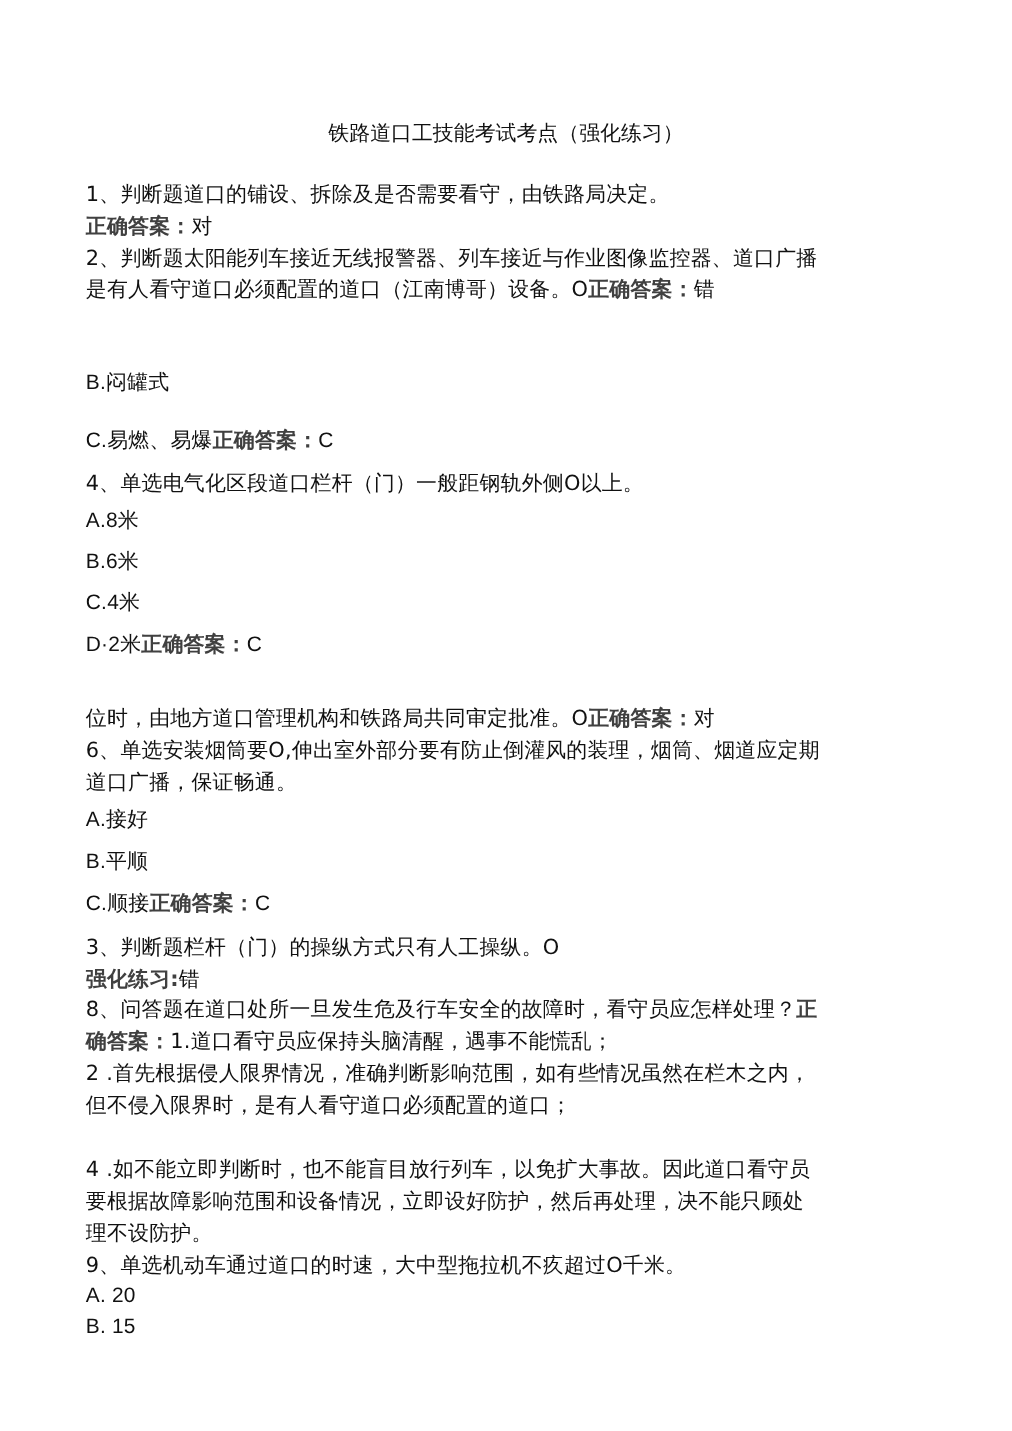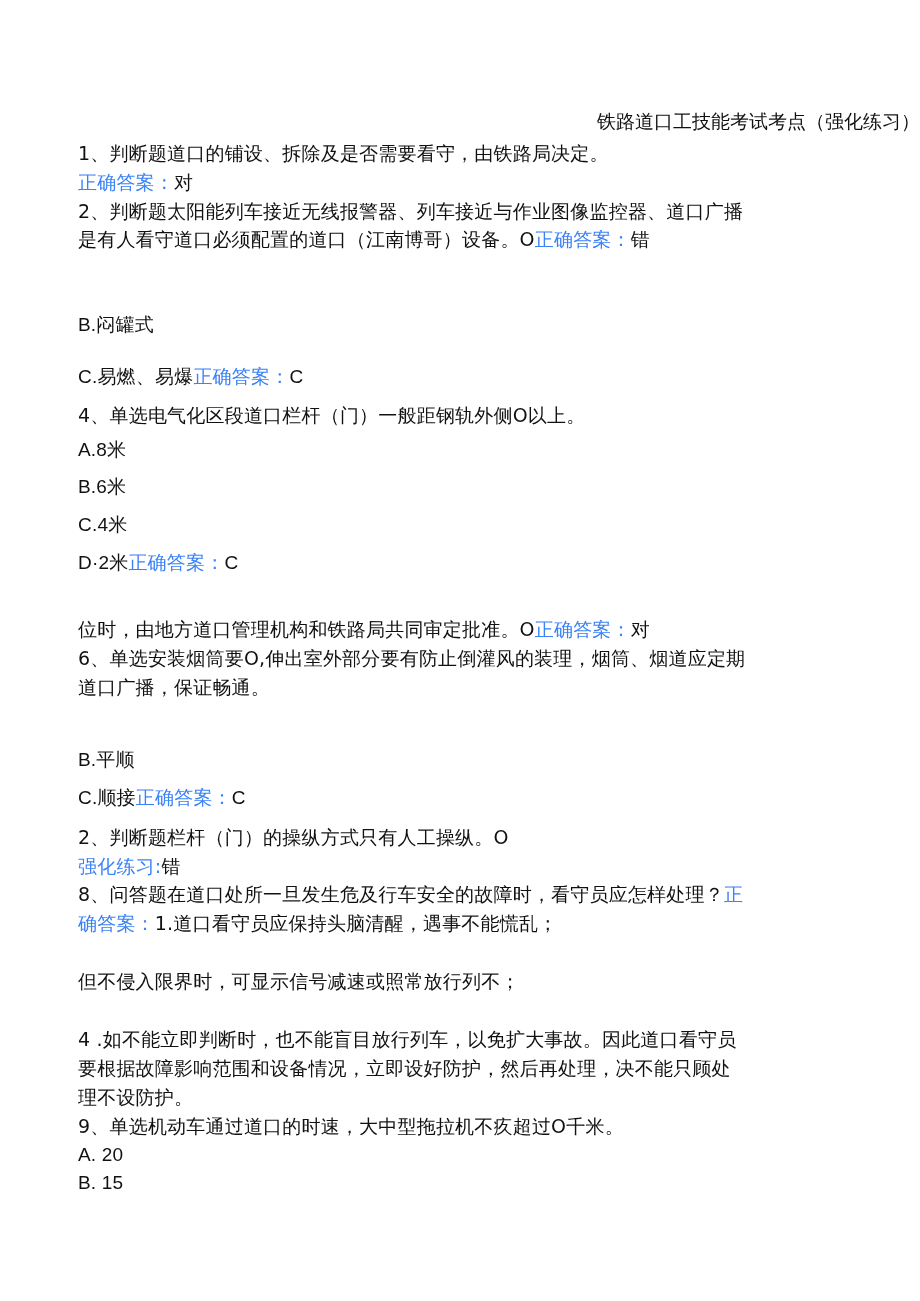--- a/index.html
+++ b/index.html
@@ -6,26 +6,27 @@
     body {
       width: 920px; height: 1301px; position: relative; overflow: hidden;
       font-family: "DejaVu Sans", "Liberation Sans", sans-serif;
       color: #111111;
     }
     .page { position: absolute; left: 0; top: 0; width: 920px; height: 1301px; }
     .line {
       position: absolute; left: 78px; width: 760px;
       font-size: 19px; line-height: 26px; white-space: nowrap;
       letter-spacing: 0.2px;
+      margin-top: 24px;
     }
     .title {
-      position: absolute; left: 0; width: 920px; text-align: right;
+      position: absolute; left: 0; width: 920px; text-align: center;
       font-size: 19px; line-height: 26px; top: 108px;
     }
-    .ans { color: #3b82f6; }
+    .ans { color: #404040; font-weight: bold; }
     .opt { font-family: "Liberation Sans", sans-serif; }
   </style>
 </head>
 <body>
 
 <div class="page">
   <div class="title">铁路道口工技能考试考点（强化练习）</div>
 
   <div class="line" style="top:140px"><span>1、判断题道口的铺设、拆除及是否需要看守，由铁路局决定。</span></div>
   <div class="line" style="top:169px"><span class="ans">正确答案：</span><span>对</span></div>
@@ -39,29 +40,31 @@
   <div class="line" style="top:402px"><span>4、单选电气化区段道口栏杆（门）一般距钢轨外侧O以上。</span></div>
   <div class="line opt" style="top:437px"><span>A.8米</span></div>
   <div class="line opt" style="top:474px"><span>B.6米</span></div>
   <div class="line opt" style="top:512px"><span>C.4米</span></div>
   <div class="line opt" style="top:550px"><span>D·2米</span><span class="ans">正确答案：</span><span>C</span></div>
 
   <div class="line" style="top:616px"><span>位时，由地方道口管理机构和铁路局共同审定批准。O</span><span class="ans">正确答案：</span><span>对</span></div>
 
   <div class="line" style="top:645px"><span>6、单选安装烟筒要O,伸出室外部分要有防止倒灌风的装理，烟筒、烟道应定期</span></div>
   <div class="line" style="top:674px"><span>道口广播，保证畅通。</span></div>
+  <div class="line opt" style="top:709px"><span>A.接好</span></div>
   <div class="line opt" style="top:747px"><span>B.平顺</span></div>
   <div class="line opt" style="top:785px"><span>C.顺接</span><span class="ans">正确答案：</span><span>C</span></div>
 
-  <div class="line" style="top:824px"><span>2、判断题栏杆（门）的操纵方式只有人工操纵。O</span></div>
+  <div class="line" style="top:824px"><span>3、判断题栏杆（门）的操纵方式只有人工操纵。O</span></div>
   <div class="line" style="top:853px"><span class="ans">强化练习:</span><span>错</span></div>
 
   <div class="line" style="top:881px"><span>8、问答题在道口处所一旦发生危及行车安全的故障时，看守员应怎样处理？</span><span class="ans">正</span></div>
   <div class="line" style="top:910px"><span class="ans">确答案：</span><span>1.道口看守员应保持头脑清醒，遇事不能慌乱；</span></div>
-  <div class="line" style="top:968px"><span>但不侵入限界时，可显示信号减速或照常放行列不；</span></div>
+  <div class="line" style="top:939px"><span>2 .首先根据侵人限界情况，准确判断影响范围，如有些情况虽然在栏木之内，</span></div>
+  <div class="line" style="top:968px"><span>但不侵入限界时，是有人看守道口必须配置的道口；</span></div>
   <div class="line" style="top:1026px"><span>4 .如不能立即判断时，也不能盲目放行列车，以免扩大事故。因此道口看守员</span></div>
   <div class="line" style="top:1055px"><span>要根据故障影响范围和设备情况，立即设好防护，然后再处理，决不能只顾处</span></div>
   <div class="line" style="top:1084px"><span>理不设防护。</span></div>
 
   <div class="line" style="top:1113px"><span>9、单选机动车通过道口的时速，大中型拖拉机不疚超过O千米。</span></div>
   <div class="line opt" style="top:1142px"><span>A.  20</span></div>
   <div class="line opt" style="top:1170px"><span>B.  15</span></div>
 </div>
 
 </body></html>

